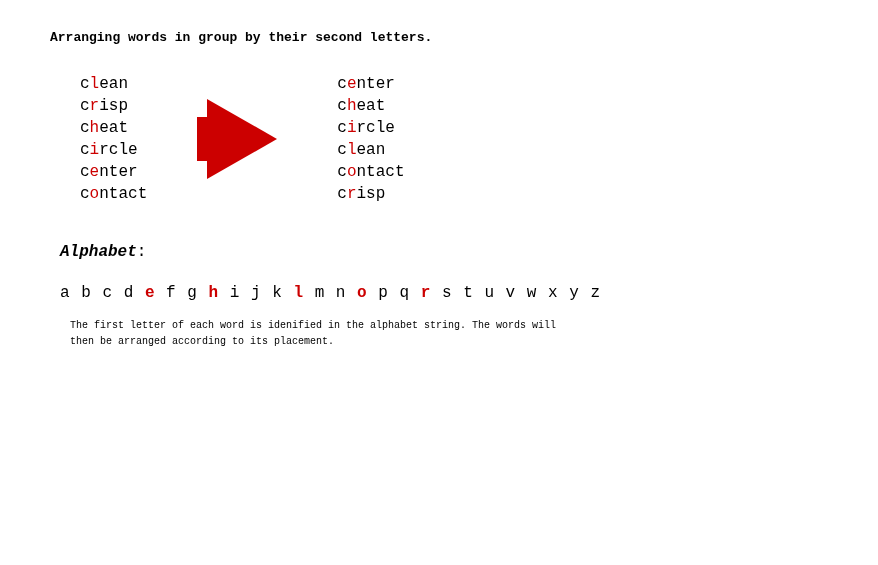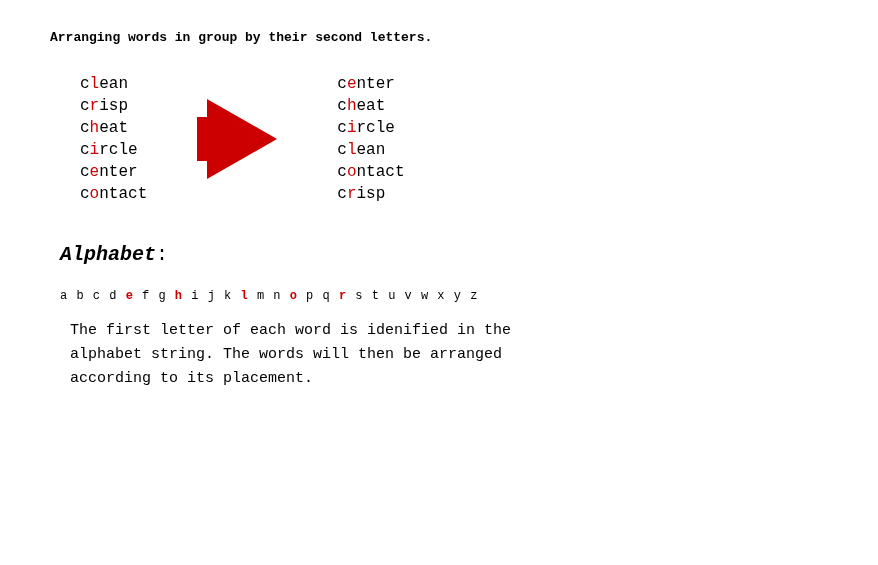--- a/index.html
+++ b/index.html
@@ -62,44 +62,44 @@
       top: -22px;
       width: 25px;
       height: 44px;
       background: #cc0000;
     }
     .alphabet-section {
       margin-left: 10px;
       margin-bottom: 20px;
     }
     .alphabet-title {
-      font-size: 20px;
+      font-size: 16px;
       margin-bottom: 23px;
       font-family: 'Courier New', Courier, monospace;
     }
     .alphabet-title em {
       font-style: italic;
       font-weight: bold;
     }
     .alphabet-row {
-      font-size: 12px;
+      font-size: 16px;
       font-family: 'Courier New', Courier, monospace;
       margin-bottom: 16px;
       letter-spacing: 1px;
       margin-top: 6px;
     }
     .alpha-red {
       color: #cc0000;
       font-weight: bold;
     }
     .alpha-normal {
       color: #000;
     }
     .description {
-      font-size: 15px;
+      font-size: 10px;
       font-family: 'Courier New', Courier, monospace;
       line-height: 1.6;
       max-width: 500px;
       margin-left: 10px;
     }
   </style>
 </head>
 <body>
 
 <div class="page-title">Arranging words in group by their second letters.</div>

